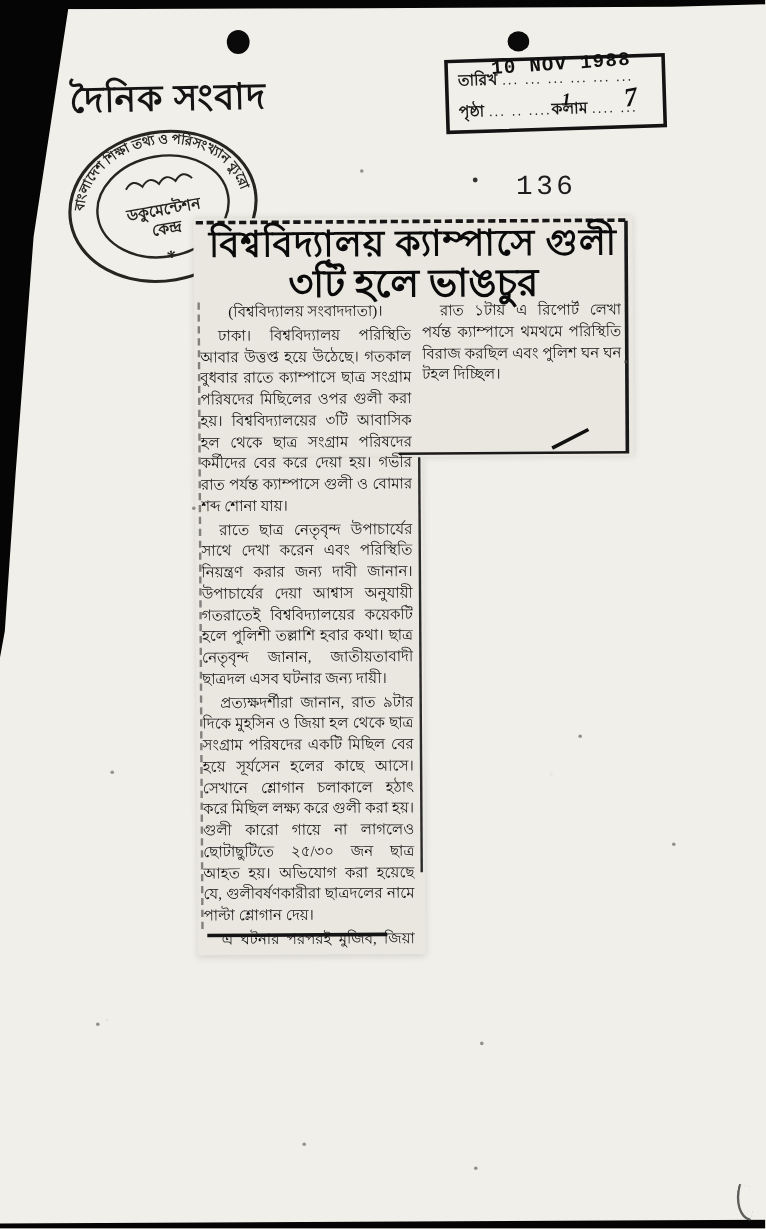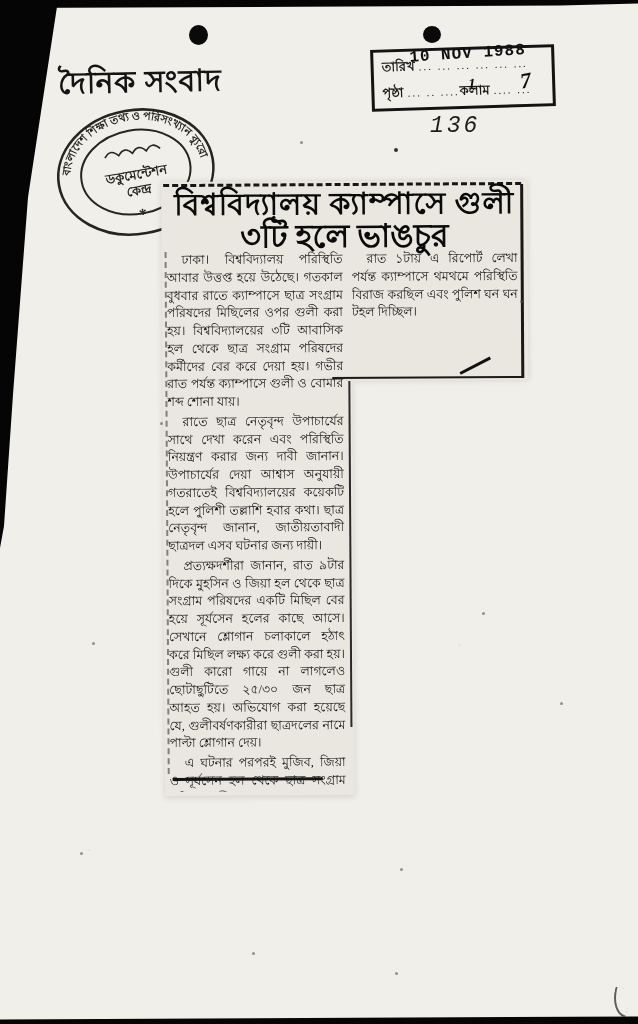--- a/index.html
+++ b/index.html
@@ -45,22 +45,22 @@
   .stamped-date{position:absolute;left:36px;top:-5px;font-family:"Liberation Mono",monospace;
     font-weight:bold;font-size:16px;letter-spacing:1px;transform:rotate(-2deg);color:#101010;}
   .hand-val{position:absolute;font-style:italic;font-weight:bold;color:#101010;}
   .hand-page{left:94px;top:26px;font-size:15px;}
   .hand-col{left:146px;top:20px;font-size:22px;transform:rotate(-8deg);}
 
   
   .stamp{position:absolute;left:50px;top:103px;transform:rotate(-10deg);}
 
   
-  .page-number{position:absolute;left:430px;top:113px;font-family:"Liberation Mono",monospace;
-    font-size:23px;letter-spacing:3px;color:#1d1d1d;font-style:italic;}
+  .page-number{position:absolute;left:430px;top:143px;font-family:"Liberation Mono",monospace;
+    font-size:23px;letter-spacing:3px;color:#1d1d1d;}
   .page-number-dot{position:absolute;left:394px;top:148px;width:4px;height:4px;background:#333;border-radius:50%;}
 
   
   .clipping{position:absolute;left:163px;top:181px;width:366px;height:618px;
     transform:rotate(-0.35deg);}
   .clip-bg-top{position:absolute;left:0;top:0;width:366px;height:200px;background:#e9e7e0;
     box-shadow:0 0 6px rgba(0,0,0,.12);}
   .clip-bg-bottom{position:absolute;left:0;top:200px;width:190px;height:414px;background:#e9e7e0;
     box-shadow:0 2px 6px rgba(0,0,0,.12);}
   .clip-line{position:absolute;z-index:2;}
@@ -140,20 +140,21 @@
     <div class="clip-line l-left"></div>
     <div class="clip-line l-bottom"></div>
 
     <div class="headline">
       <div class="h1">বিশ্ববিদ্যালয় ক্যাম্পাসে গুলী</div>
       <div class="h2">৩টি হলে ভাঙচুর</div>
     </div>
 
     <div class="columns">
       <div class="col col-left">
+        <p class="byline">(বিশ্ববিদ্যালয় সংবাদদাতা)।</p>
         <p>ঢাকা। বিশ্ববিদ্যালয় পরিস্থিতি আবার উত্তপ্ত হয়ে উঠেছে। গতকাল বুধবার রাতে ক্যাম্পাসে ছাত্র সংগ্রাম পরিষদের মিছিলের ওপর গুলী করা হয়। বিশ্ববিদ্যালয়ের ৩টি আবাসিক হল থেকে ছাত্র সংগ্রাম পরিষদের কর্মীদের বের করে দেয়া হয়। গভীর রাত পর্যন্ত ক্যাম্পাসে গুলী ও বোমার শব্দ শোনা যায়।</p>
         <p>রাতে ছাত্র নেতৃবৃন্দ উপাচার্যের সাথে দেখা করেন এবং পরিস্থিতি নিয়ন্ত্রণ করার জন্য দাবী জানান। উপাচার্যের দেয়া আশ্বাস অনুযায়ী গতরাতেই বিশ্ববিদ্যালয়ের কয়েকটি হলে পুলিশী তল্লাশি হবার কথা। ছাত্র নেতৃবৃন্দ জানান, জাতীয়তাবাদী ছাত্রদল এসব ঘটনার জন্য দায়ী।</p>
         <p>প্রত্যক্ষদর্শীরা জানান, রাত ৯টার দিকে মুহসিন ও জিয়া হল থেকে ছাত্র সংগ্রাম পরিষদের একটি মিছিল বের হয়ে সূর্যসেন হলের কাছে আসে। সেখানে শ্লোগান চলাকালে হঠাৎ করে মিছিল লক্ষ্য করে গুলী করা হয়। গুলী কারো গায়ে না লাগলেও ছোটাছুটিতে ২৫/৩০ জন ছাত্র আহত হয়। অভিযোগ করা হয়েছে যে, গুলীবর্ষণকারীরা ছাত্রদলের নামে পাল্টা শ্লোগান দেয়।</p>
         <p>এ ঘটনার পরপরই মুজিব, জিয়া ও সূর্যসেন হল থেকে ছাত্র সংগ্রাম পরিষদ কর্মীসহ অন্য ছাত্রদের বের করে দেয়া হয় এবং বেশকিছু কক্ষ ভাঙচুর করা হয়। উপাচার্যের অনুরোধে রাতেই ক্যাম্পাসে পুলিশী টহল জোরদার করা হয়। রাতে ছাত্র নেতৃ-</p>
       </div>
       <div class="col col-right">
         <p>রাত ১টায় এ রিপোর্ট লেখা পর্যন্ত ক্যাম্পাসে থমথমে পরিস্থিতি বিরাজ করছিল এবং পুলিশ ঘন ঘন টহল দিচ্ছিল।</p>
       </div>
     </div>
     <div class="end-slash"></div>

